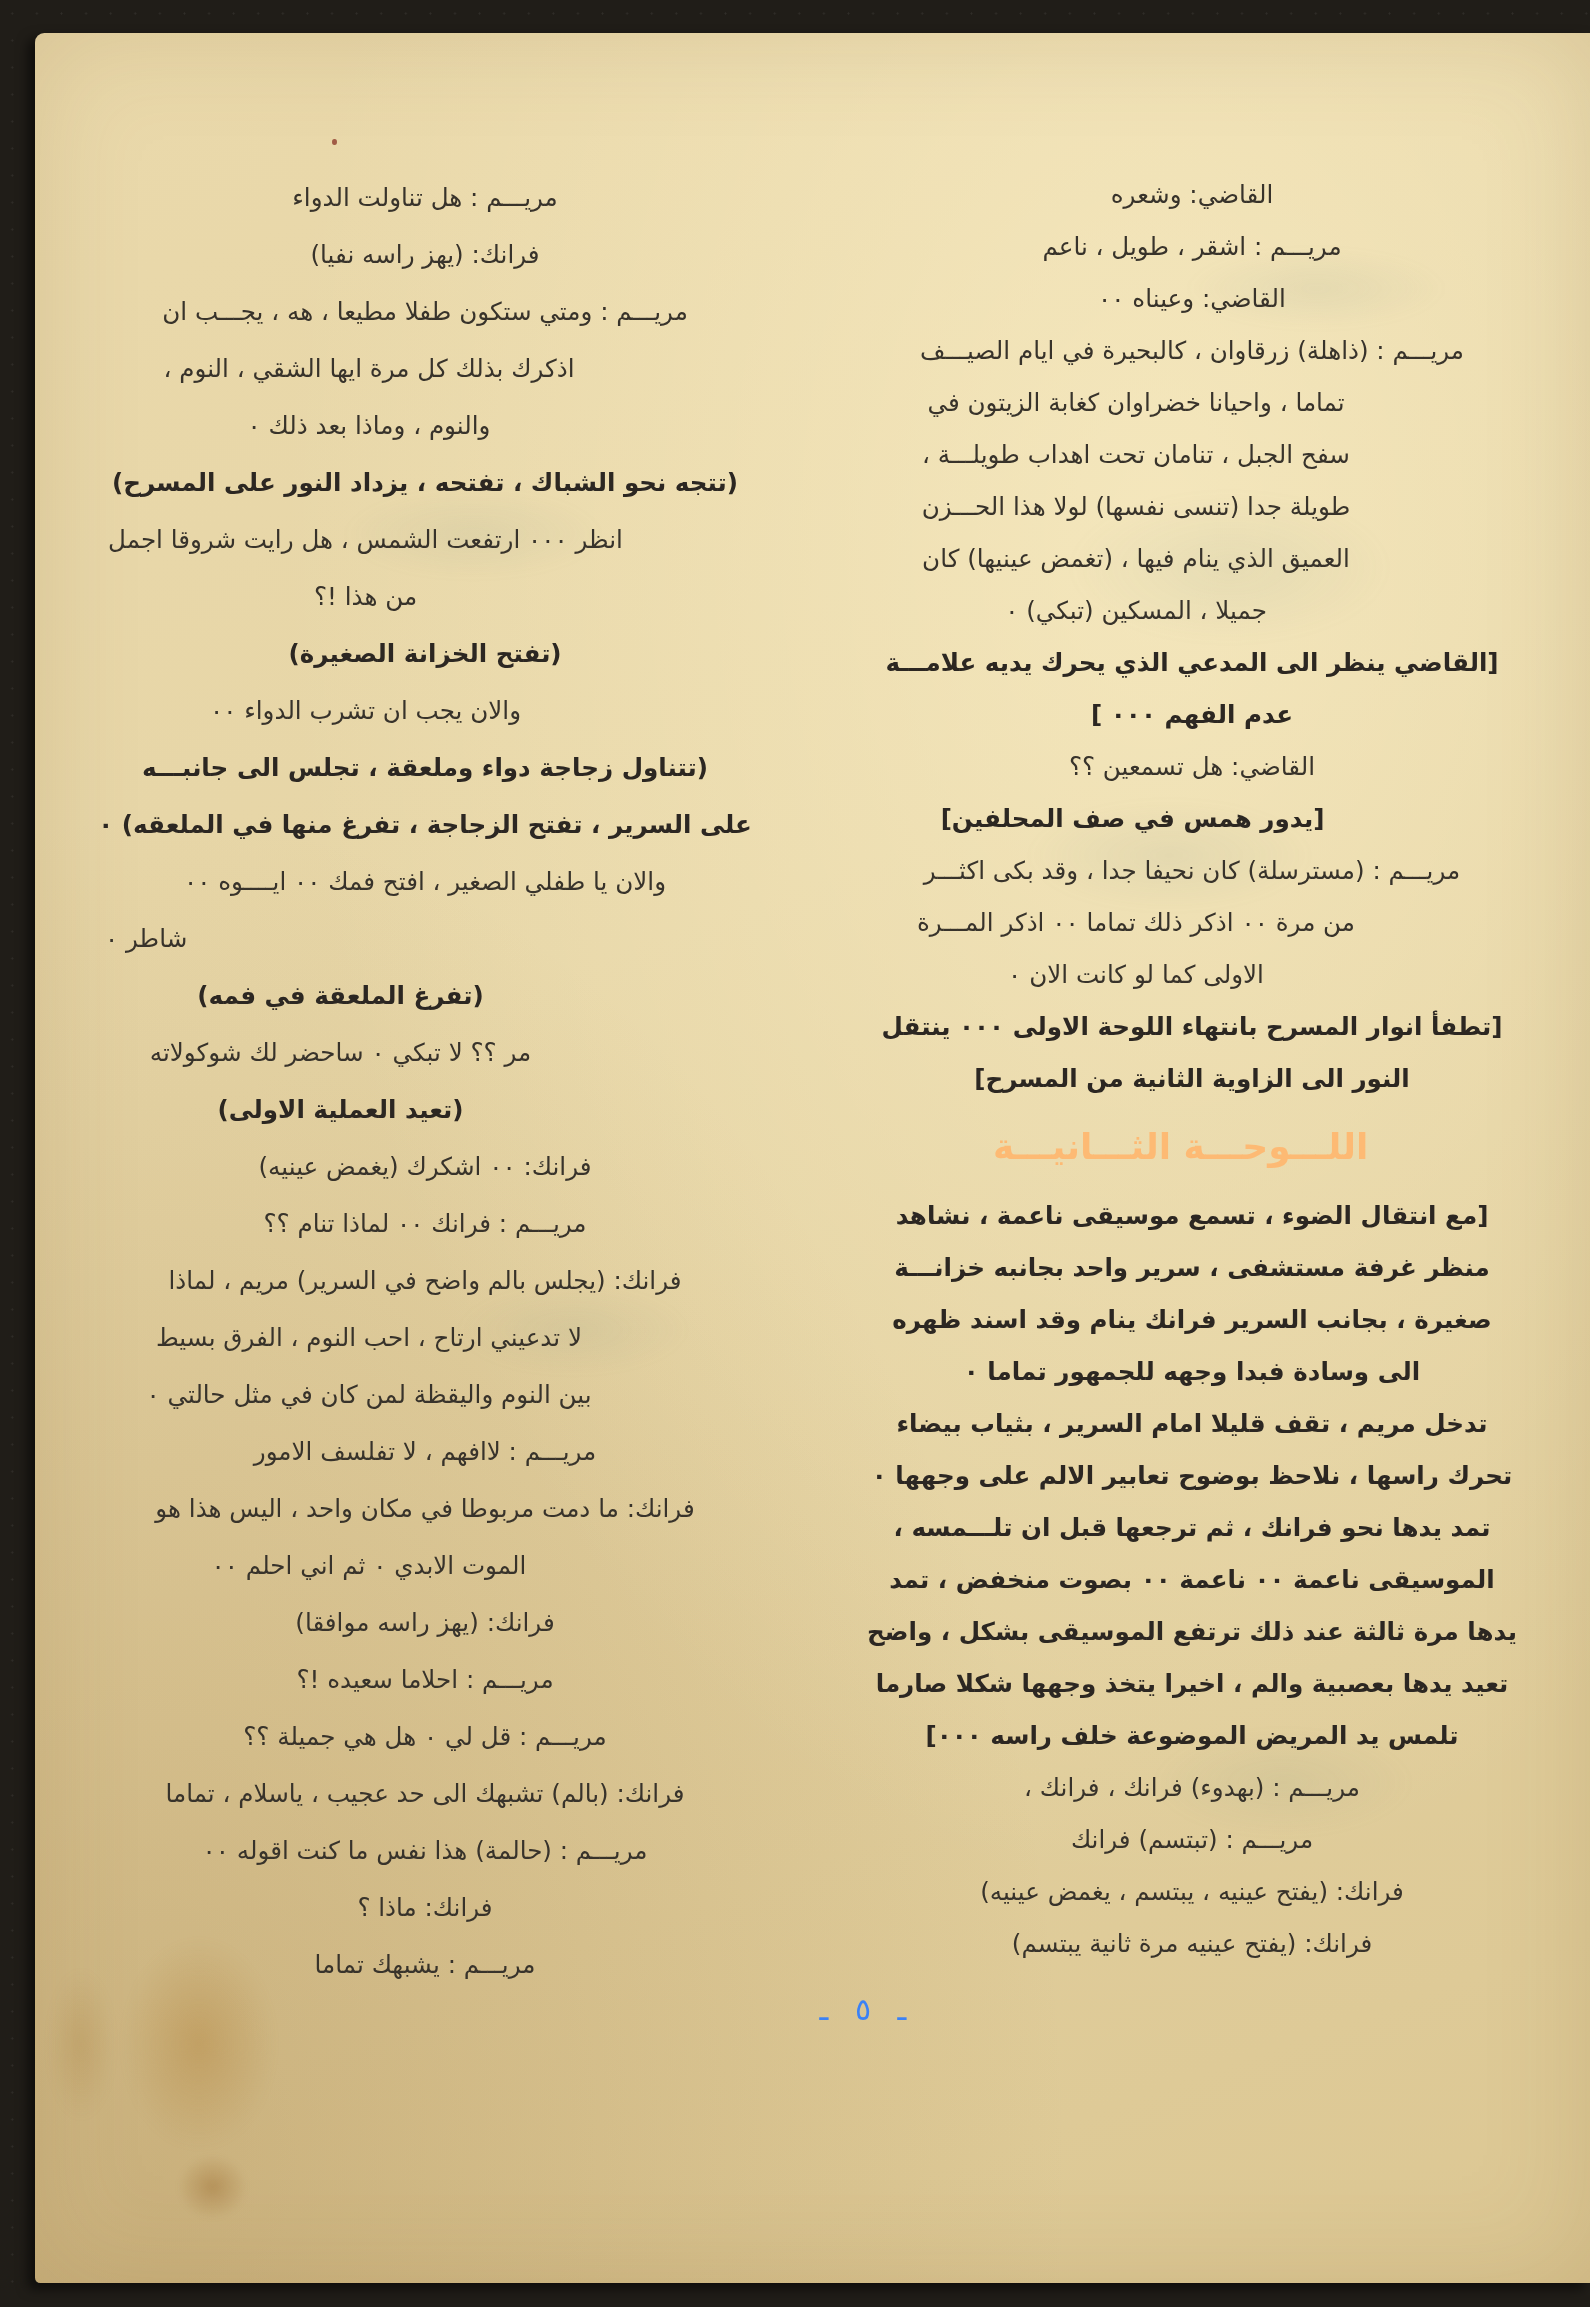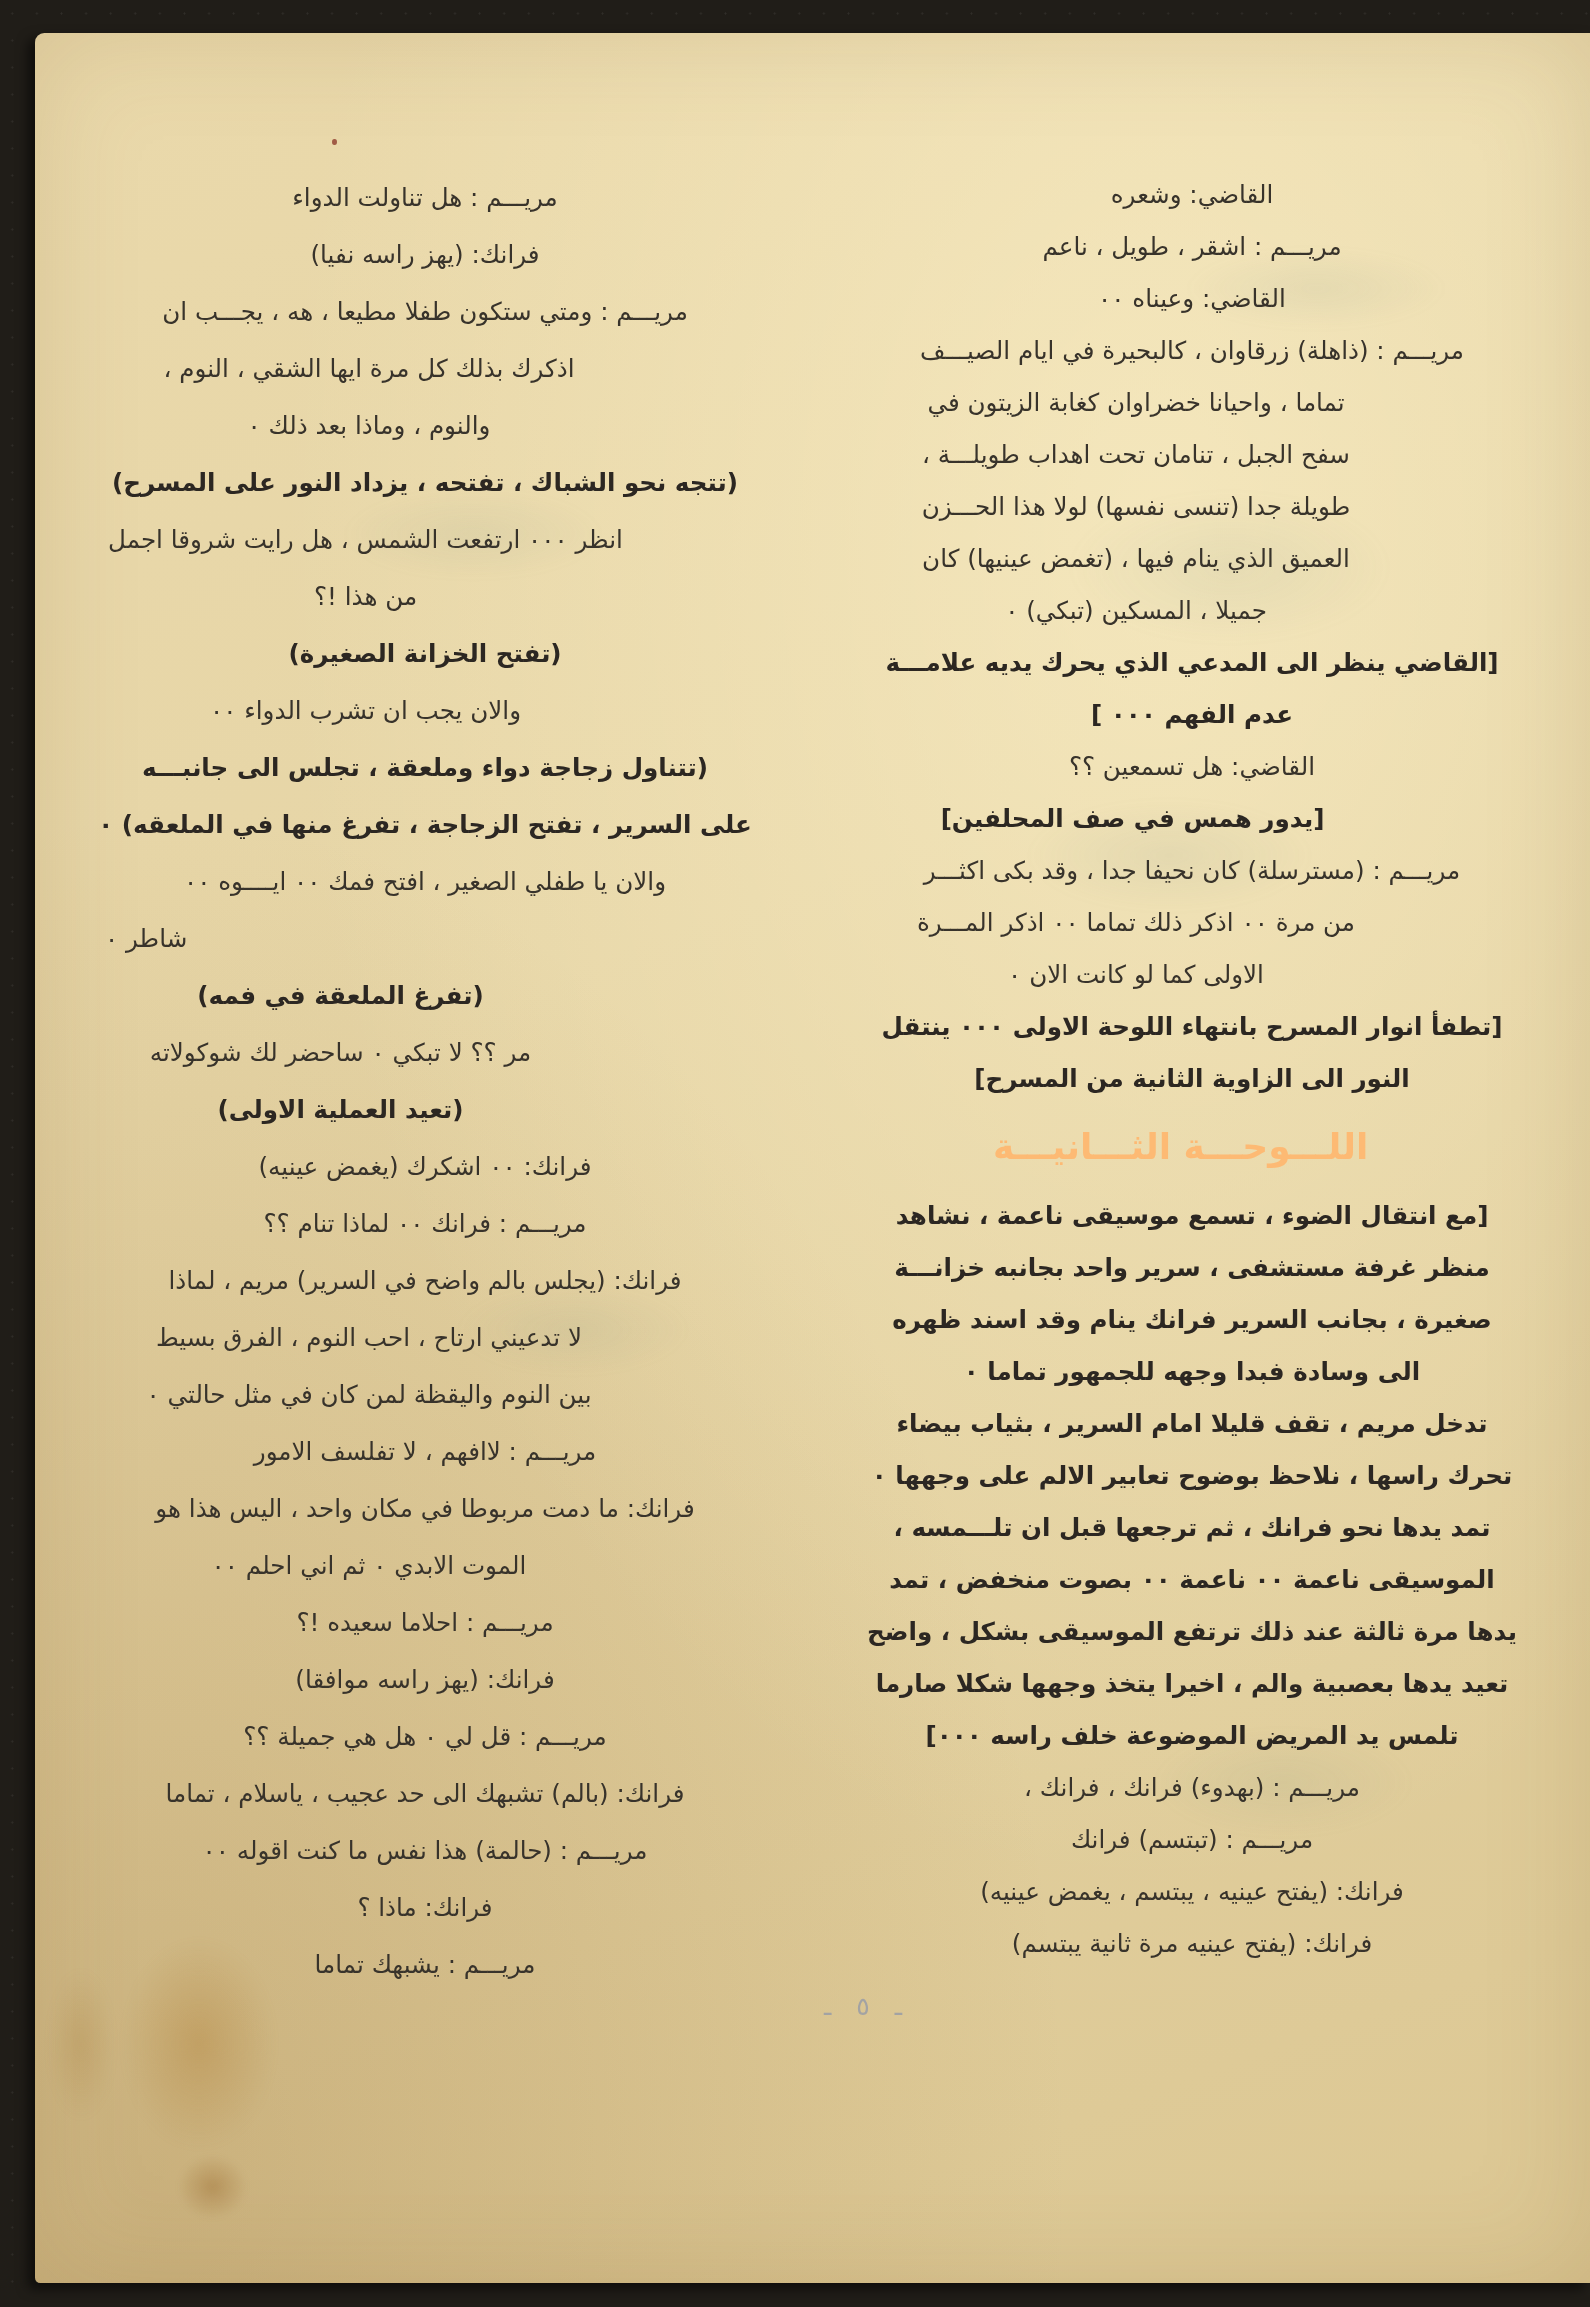--- a/index.html
+++ b/index.html
@@ -31,21 +31,21 @@
   .in1{padding-right:119px;}
   .in2{padding-right:169px;}
   .leftline{text-align:left !important;padding-left:12px;}
   .stage{font-weight:bold;color:#2c2722;}
   .heading{
     font-weight:bold;color:#fdba74;font-size:36px;line-height:66px;
     padding:9.3px 22.6px 9.3px 0;letter-spacing:0.7px;
   }
   .pagenum{
     position:absolute;top:1992px;left:770px;width:186px;text-align:center;
-    font-size:25px;color:#a3a3a3;word-spacing:17px;
+    font-size:30px;color:#3b82f6;word-spacing:17px;
   }
   .blob{position:absolute;pointer-events:none;}
   .stain1{left:93px;top:1898px;width:212px;height:292px;border-radius:50%;
     background:radial-gradient(closest-side,rgba(172,120,44,.34),rgba(172,120,44,0) 72%);filter:blur(4px);}
   .stain2{left:166px;top:2144px;width:93px;height:86px;border-radius:50%;
     background:radial-gradient(closest-side,rgba(150,100,38,.40),rgba(150,100,38,0) 75%);filter:blur(2.7px);}
   .stain3{left:38px;top:1945px;width:86px;height:199px;border-radius:50%;
     background:radial-gradient(closest-side,rgba(160,112,45,.22),rgba(160,112,45,0) 75%);filter:blur(4.6px);}
   .reddot{position:absolute;left:332px;top:139px;width:4.6px;height:6px;border-radius:50%;
     background:#8e3c2d;opacity:.8;}
@@ -125,22 +125,22 @@
       <p dir="rtl" class=" in2">مر ؟؟ لا تبكي ٠ ساحضر لك شوكولاته</p>
       <p dir="rtl" class="stage in2">(تعيد العملية الاولى)</p>
       <p dir="rtl" class=" hang"><span>فرانك: </span><span>٠٠ اشكرك (يغمض عينيه)</span></p>
       <p dir="rtl" class=" hang"><span>مريـــم : </span><span>فرانك ٠٠ لماذا تنام ؟؟</span></p>
       <p dir="rtl" class=" hang"><span>فرانك: </span><span>(يجلس بالم واضح في السرير) مريم ، لماذا
 لا تدعيني ارتاح ، احب النوم ، الفرق بسيط
 بين النوم واليقظة لمن كان في مثل حالتي ٠</span></p>
       <p dir="rtl" class=" hang"><span>مريـــم : </span><span>لاافهم ، لا تفلسف الامور</span></p>
       <p dir="rtl" class=" hang"><span>فرانك: </span><span>ما دمت مربوطا في مكان واحد ، اليس هذا هو
 الموت الابدي ٠ ثم اني احلم ٠٠</span></p>
+      <p dir="rtl" class=" hang"><span>فرانك: </span><span>(يهز راسه موافقا)</span></p>
       <p dir="rtl" class=" hang"><span>مريـــم : </span><span>احلاما سعيده !؟</span></p>
-      <p dir="rtl" class=" hang"><span>فرانك: </span><span>(يهز راسه موافقا)</span></p>
       <p dir="rtl" class=" hang"><span>مريـــم : </span><span>قل لي ٠ هل هي جميلة ؟؟</span></p>
       <p dir="rtl" class=" hang"><span>فرانك: </span><span>(بالم) تشبهك الى حد عجيب ، ياسلام ، تماما</span></p>
       <p dir="rtl" class=" hang"><span>مريـــم : </span><span>(حالمة) هذا نفس ما كنت اقوله ٠٠</span></p>
       <p dir="rtl" class=" hang"><span>فرانك: </span><span>ماذا ؟</span></p>
       <p dir="rtl" class=" hang"><span>مريـــم : </span><span>يشبهك تماما</span></p>
     </div>
 </div>
 
 <div class="blob stain1"></div>
 <div class="blob stain2"></div>

